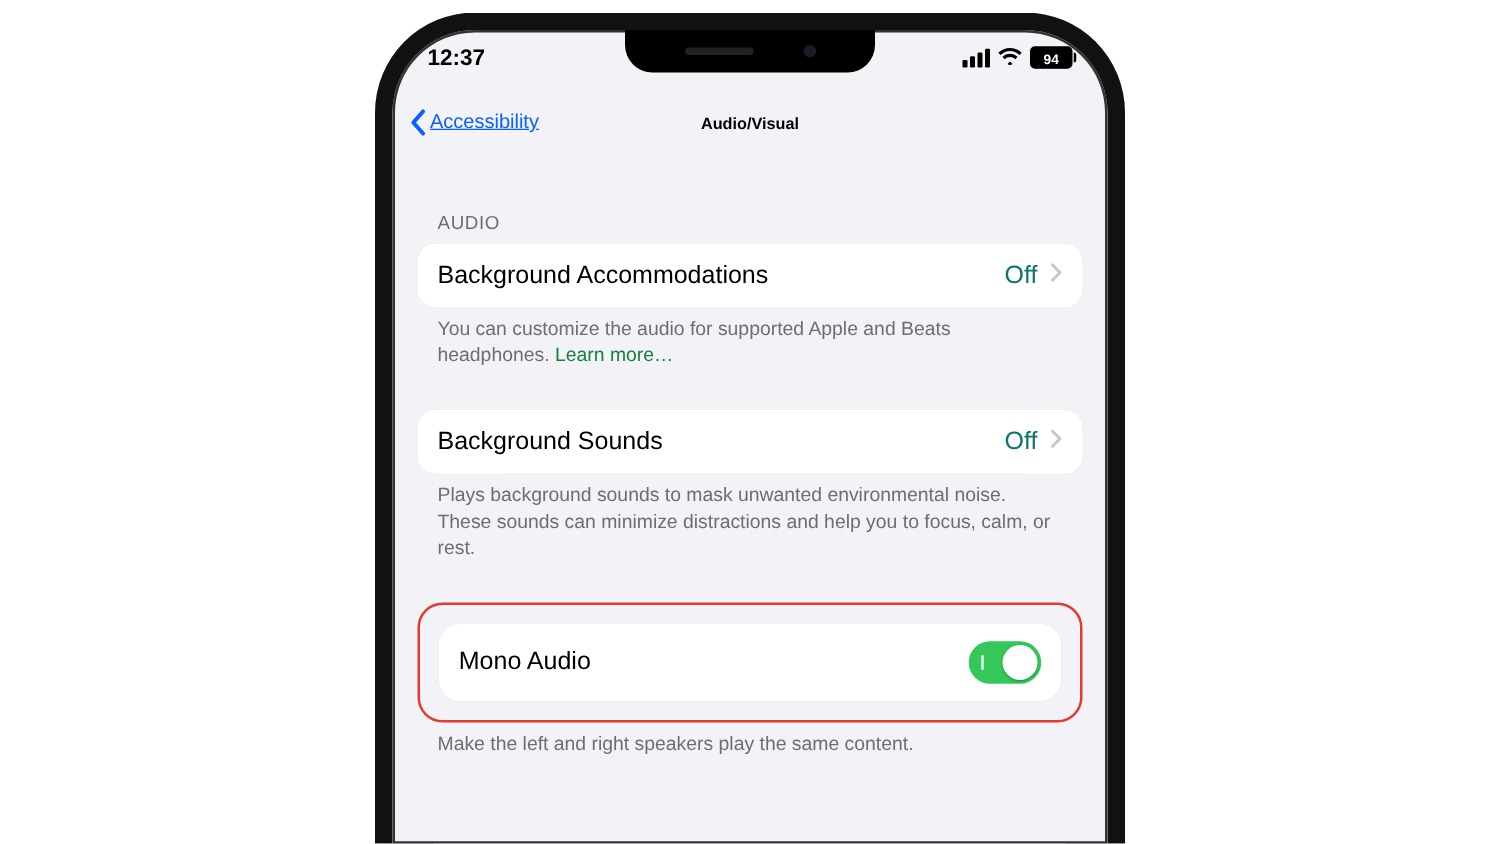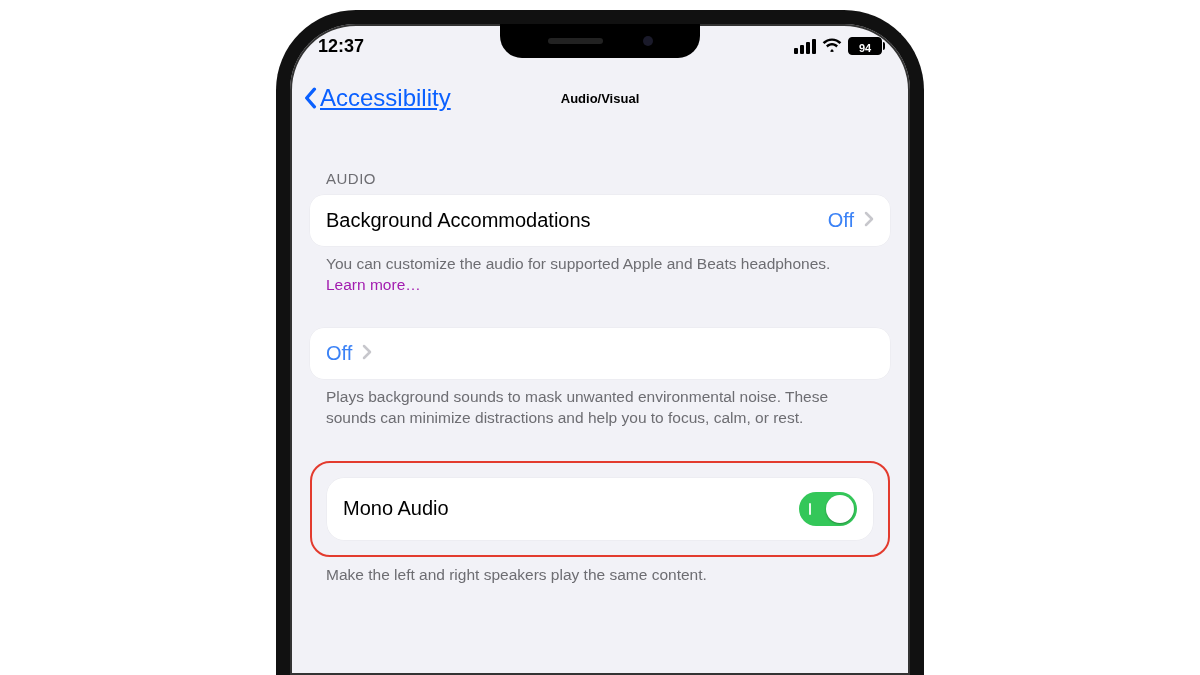--- a/index.html
+++ b/index.html
@@ -10,21 +10,21 @@
     font-family: -apple-system, "Helvetica Neue", Helvetica, Arial, sans-serif;
     display: flex;
     align-items: flex-start;
     justify-content: center;
   }
 
   
   .phone {
     position: relative;
     margin-top: 10px;
-    width: 648px;
+    width: 600px;
     height: 665px; 
     box-sizing: border-box;
     border: 14px solid #111;
     border-bottom: none;
     border-radius: 80px 80px 0 0;
     background: #f2f2f7;
     overflow: hidden;
     box-shadow: inset 0 0 0 2px #333;
   }
 
@@ -108,21 +108,21 @@
   .nav {
     position:absolute;
     top:52px; left:0; right:0;
     height:44px;
     display:flex; align-items:center;
     padding: 0 12px;
   }
   .back-link{
     display:flex; align-items:center; gap:2px;
     color:#0a60ff;
-    font-size:24px;
+    font-size:16px;
     text-decoration: underline;
   }
   .back-link svg{ flex:none; }
   .nav-title{
     position:absolute;
     left:50%; transform:translateX(-50%);
     font-size:13px; font-weight:700; color:#000;
   }
 
   
@@ -147,35 +147,35 @@
     display:flex;
     align-items:center;
     justify-content: space-between;
     font-size:20px;
     color:#000;
     box-shadow: 0 0 0 0.5px rgba(0,0,0,0.04);
     position:relative;
   }
   .row .trail{
     display:flex; align-items:center; gap:10px;
-    color:#3b82f6;
+    color:#0f766e;
     font-size:20px;
   }
   .chevron{
     color:#c7c7cc;
   }
 
   .footer-text{
     font-size:15.5px;
     color:#6d6d72;
     margin:8px 16px 0;
     line-height:1.35;
   }
   .footer-text .link{
-    color:#a21caf;
+    color:#15803d;
   }
 
   .gap{ height:32px; }
 
   
   .toggle{
     width:58px; height:34px;
     background:#34c759;
     border-radius:17px;
     position:relative;
@@ -262,20 +262,21 @@
         </span>
       </span>
     </div>
     <div class="footer-text">
       <span>You can customize the audio for supported Apple and Beats headphones. </span><span class="link">Learn more…</span>
     </div>
 
     <div class="gap"></div>
 
     <div class="row">
+      <span>Background Sounds</span>
       <span class="trail">
         <span>Off</span>
         <span class="chevron">
           <svg width="10" height="16" viewBox="0 0 10 16">
               <path d="M2 2l6 6-6 6" fill="none" stroke="#c7c7cc" stroke-width="2.5" stroke-linecap="round" stroke-linejoin="round"></path>
             </svg>
         </span>
       </span>
     </div>
     <div class="footer-text">Plays background sounds to mask unwanted environmental noise. These sounds can minimize distractions and help you to focus, calm, or rest.</div>

